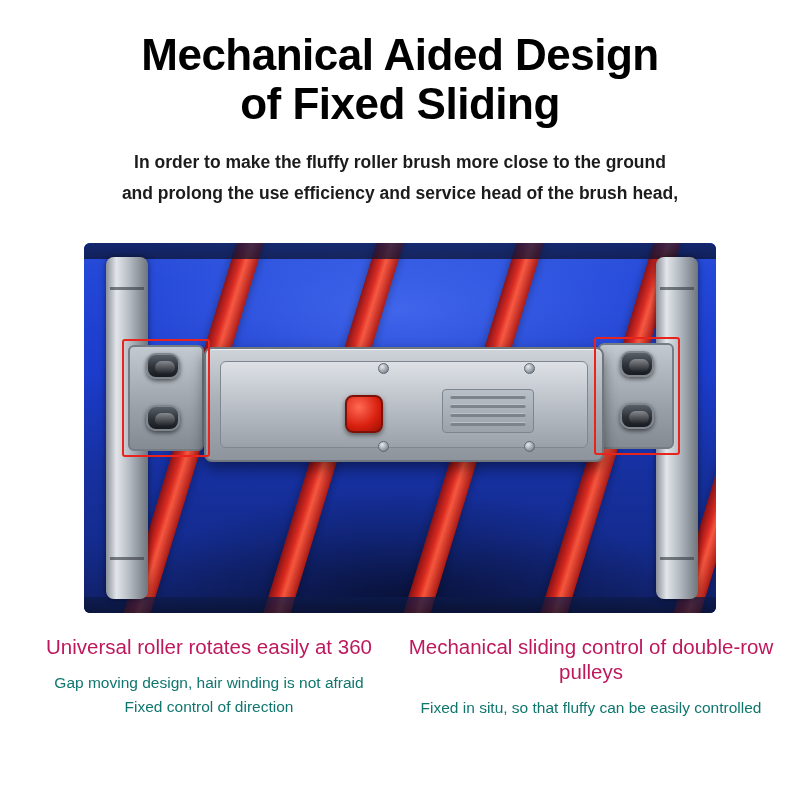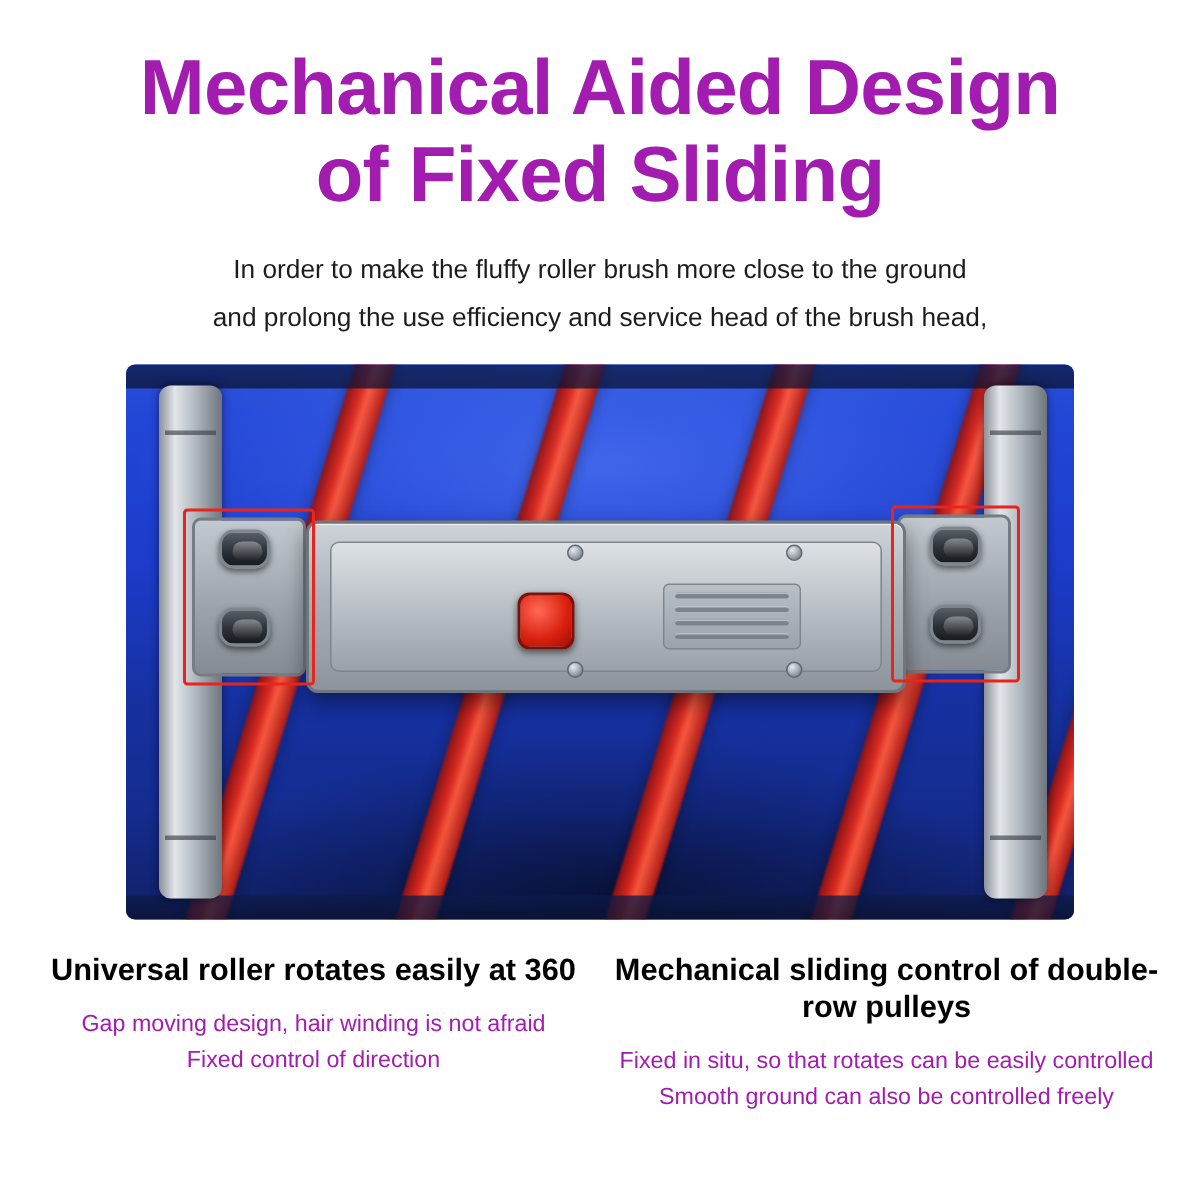--- a/index.html
+++ b/index.html
@@ -14,35 +14,36 @@
   .page {
     position: relative;
     width: 800px; height: 800px;
     background: #ffffff;
   }
 
   
   .headline {
     text-align: center;
     padding-top: 30px;
-    font-size: 52px;
+    font-size: 44px;
     font-weight: bold;
     line-height: 1.12;
     letter-spacing: -0.5px;
-    color: #a21caf;
+    color: #000000;
   }
   .headline .line { display: block; }
 
   
   .subcopy {
     text-align: center;
     margin-top: 18px;
     font-size: 17.5px;
     line-height: 1.78;
     color: #1c1c1c;
+    font-weight: bold;
   }
   .subcopy .line { display: block; }
 
   
   .photo-wrap {
     position: absolute;
     left: 84px;
     top: 243px;
     width: 632px;
     height: 370px;
@@ -222,29 +223,29 @@
     left: 0; right: 0;
     top: 634px;
     display: flex;
     padding: 0 24px;
   }
   .caption-col { flex: 1; text-align: center; }
   .caption-col.left { padding-right: 6px; }
   .caption-col.right { padding-left: 6px; }
   .cap-title {
     font-size: 20.5px;
-    font-weight: bold;
+    font-weight: normal;
     line-height: 1.22;
-    color: #000000;
+    color: #be185d;
   }
   .cap-sub {
     margin-top: 12px;
     font-size: 15.5px;
     line-height: 1.55;
-    color: #a21caf;
+    color: #0f766e;
   }
   .cap-sub .line { display: block; }
 </style>
 </head>
 <body>
 
 <div class="page">
 
   <div class="headline">
     <span class="line">Mechanical Aided Design</span>
@@ -317,20 +318,19 @@
         <span class="line">Fixed control of direction</span>
       </div>
     </div>
 
     <div class="caption-col right">
       <div class="cap-title">
         <span class="line">Mechanical sliding control of</span>
         <span class="line">double-row pulleys</span>
       </div>
       <div class="cap-sub">
-        <span class="line">Fixed in situ, so that rotates can be easily controlled</span>
-        <span class="line">Smooth ground can also be controlled freely</span>
+        <span class="line">Fixed in situ, so that fluffy can be easily controlled</span>
       </div>
     </div>
 
   </div>
 
 </div>
 
 </body></html>

